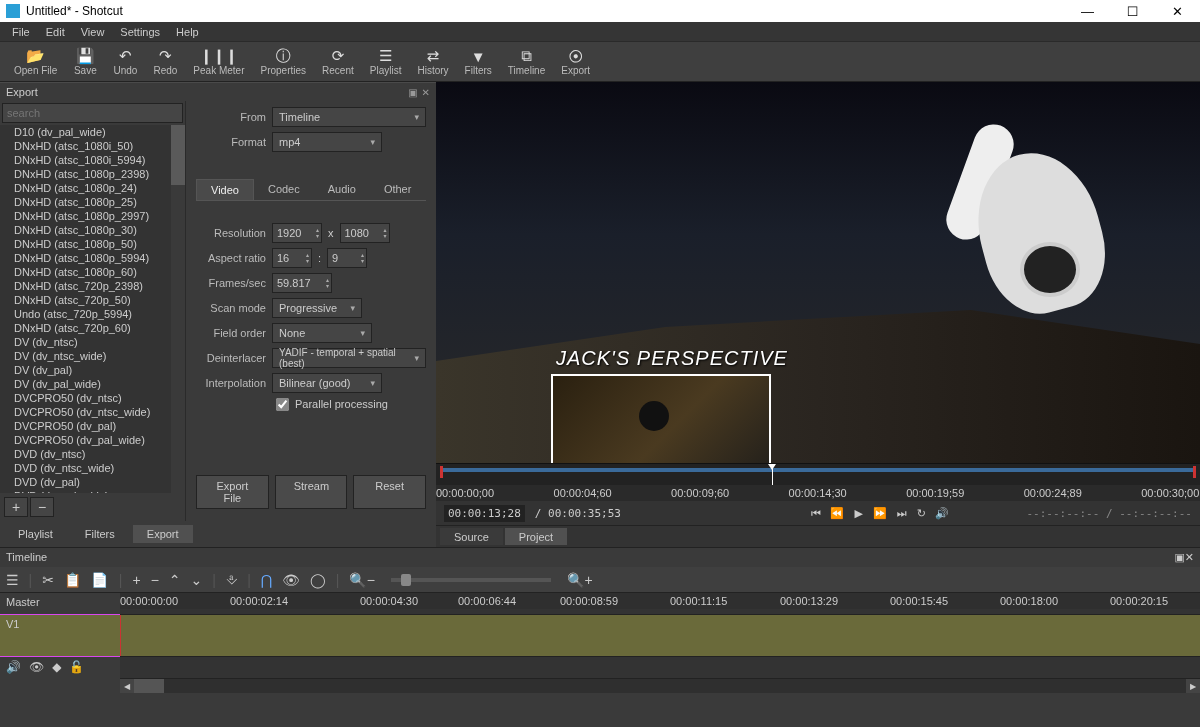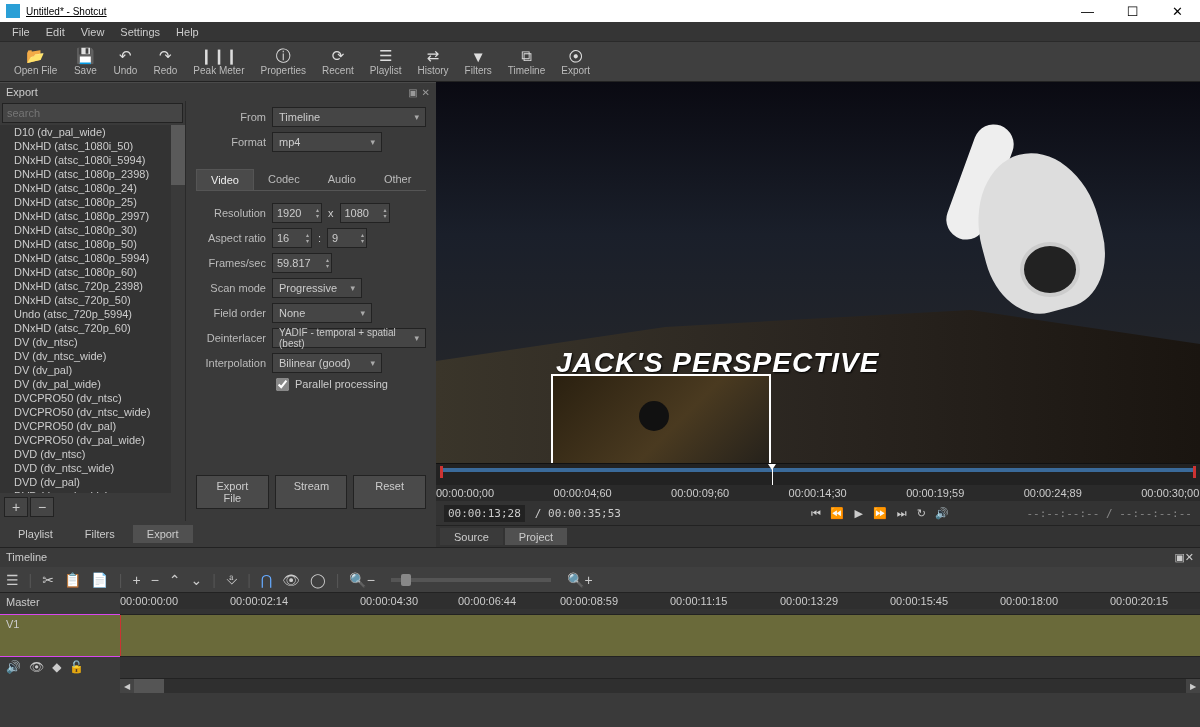--- a/index.html
+++ b/index.html
@@ -1,18 +1,18 @@
 <!DOCTYPE html>
 <html><head>
 <meta charset="utf-8">
 <style>
 * { margin:0; padding:0; box-sizing:border-box; font-family:"Segoe UI",Tahoma,sans-serif; font-size:11px; color:#ccc; }
 body { background:#3a3a3a; width:1200px; height:727px; overflow:hidden; position:relative; }
 .titlebar { background:#fff; height:22px; display:flex; align-items:center; padding:0 6px; position:relative; }
-.titlebar .title { color:#000; font-size:10px; margin-left:6px;text-decoration:underline; }
+.titlebar .title { color:#000; font-size:12px; margin-left:6px; }
 .titlebar .appicon { width:14px; height:14px; background:#2a9fd6; }
 .win-controls { position:absolute; right:0; top:0; display:flex; }
 .win-controls div { width:45px; height:22px; display:flex; align-items:center; justify-content:center; color:#000; font-size:13px; }
 .menubar { background:#353535; height:20px; display:flex; align-items:center; padding:0 4px; border-bottom:1px solid #2a2a2a; }
 .menubar span { padding:2px 8px; color:#ccc; }
 .toolbar { background:#3f3f3f; height:40px; display:flex; align-items:center; padding:0 6px; border-bottom:1px solid #222; gap:0; }
 .toolbtn { display:flex; flex-direction:column; align-items:center; justify-content:center; padding:2px 8px; height:100%; min-width:40px; }
 .toolbtn .ico { font-size:15px; height:18px; display:flex; align-items:center; color:#ddd; }
 .toolbtn .lbl { font-size:10px; color:#bbb; }
 .main { display:flex; height:465px; }
@@ -28,41 +28,41 @@
 .preset-scroll { position:absolute; right:0; top:0; width:14px; height:100%; background:#3a3a3a; }
 .preset-scroll .thumb { width:100%; height:60px; background:#5a5a5a; position:absolute; top:0; }
 .plusminus { display:flex; padding:4px; gap:2px; }
 .pmbn { width:24px; height:20px; background:#454545; border:1px solid #222; display:flex; align-items:center; justify-content:center; font-size:14px; }
 .settings-col { flex:1; padding:6px 10px; display:flex; flex-direction:column; }
 .frow { display:flex; align-items:center; margin-bottom:5px; gap:6px; }
 .frow label { width:70px; text-align:right; color:#bbb; }
 select, input[type=text] { background:#454545; border:1px solid #222; color:#ccc; padding:2px 4px; height:20px; }
 .combo { display:flex; align-items:center; background:#454545; border:1px solid #222; padding:2px 6px; height:20px; flex:1; position:relative; }
 .combo::after { content:"▾"; position:absolute; right:6px; color:#aaa; font-size:9px; }
-.tabs { display:flex; margin:12px 0; border-bottom:1px solid #555; }
+.tabs { display:flex; margin:22px 0; border-bottom:1px solid #555; }
 .tabs div { padding:4px 14px; background:#3a3a3a; color:#bbb; }
 .tabs .active { background:#4a4a4a; color:#eee; border:1px solid #555; border-bottom:none; }
 .spin { display:flex; align-items:center; background:#454545; border:1px solid #222; width:50px; height:20px; padding:0 4px; position:relative; }
 .spin::after { content:"▴\A▾"; white-space:pre; position:absolute; right:2px; font-size:6px; line-height:6px; color:#aaa; }
 .chk { display:flex; align-items:flex-start; gap:6px; margin-left:80px; }
 .chk input { accent-color:#888; }
 .btn { background:#4a4a4a; border:1px solid #222; padding:4px 18px; color:#ccc; text-align:center; }
 .btnrow3 { display:flex; gap:6px; padding:6px 0; }
 .btnrow3 .btn { flex:1; min-width:58px; }
 .bottom-tabs { display:flex; padding:4px; gap:4px; }
 .bottom-tabs div { padding:3px 14px; background:#3a3a3a; }
 .bottom-tabs .active { background:#505050; }
 .preview { flex:1; background:#000; position:relative; display:flex; flex-direction:column; }
 .vid { flex:1; position:relative; overflow:hidden; background:linear-gradient(180deg,#0a0a12 0%,#1a1f2a 40%,#2a2a2a 100%); }
 .astronaut { position:absolute; right:60px; top:30px; width:280px; height:220px; }
 .astronaut .body { width:120px; height:160px; background:#ddd; border-radius:50% 50% 40% 40%; position:absolute; right:40px; top:40px; transform:rotate(-15deg); }
 .astronaut .arm { width:40px; height:120px; background:#eee; position:absolute; right:140px; top:10px; border-radius:20px; transform:rotate(20deg); }
 .astronaut .helmet { width:60px; height:55px; background:#222; border:4px solid #ccc; border-radius:50%; position:absolute; right:60px; top:130px; }
 .station { position:absolute; bottom:0; left:0; right:0; height:170px; background:linear-gradient(90deg,#3a352a 0%,#2a2520 50%,#1a1510 100%); clip-path:polygon(0 40%,30% 20%,70% 10%,100% 30%,100% 100%,0 100%); }
-.overlay-title { position:absolute; left:120px; top:265px; color:#fff; font-size:28px; font-weight:bold; font-style:italic; letter-spacing:1px; text-shadow:1px 1px 2px #000; }
+.overlay-title { position:absolute; left:120px; top:265px; color:#fff; font-size:20px; font-weight:normal; font-style:italic; letter-spacing:1px; text-shadow:1px 1px 2px #000; }
 .pip { position:absolute; left:115px; top:292px; width:220px; height:130px; border:2px solid #fff; background:linear-gradient(135deg,#2a2010 0%,#4a3a20 50%,#1a1a1a 100%); }
 .pip::after { content:""; position:absolute; left:40%; top:20%; width:30px; height:30px; background:#111; border-radius:50%; }
 .scrubber { height:22px; background:#222; position:relative; border-top:1px solid #111; }
 .scrubber .bar { position:absolute; top:4px; left:4px; right:4px; height:4px; background:#3a6a9a; }
 .scrubber .playhead { position:absolute; top:0; left:44%; width:1px; height:100%; background:#fff; }
 .scrubber .playhead::before { content:""; position:absolute; top:0; left:-4px; width:0; height:0; border-left:4px solid transparent; border-right:4px solid transparent; border-top:6px solid #fff; }
 .scrubber .endmark { position:absolute; top:2px; width:3px; height:12px; background:#c33; }
 .timeruler { height:16px; background:#2a2a2a; display:flex; position:relative; font-size:9px; color:#999; }
 .timeruler span { position:absolute; top:2px; }
 .transport { height:24px; background:#333; display:flex; align-items:center; padding:0 8px; gap:10px; }

